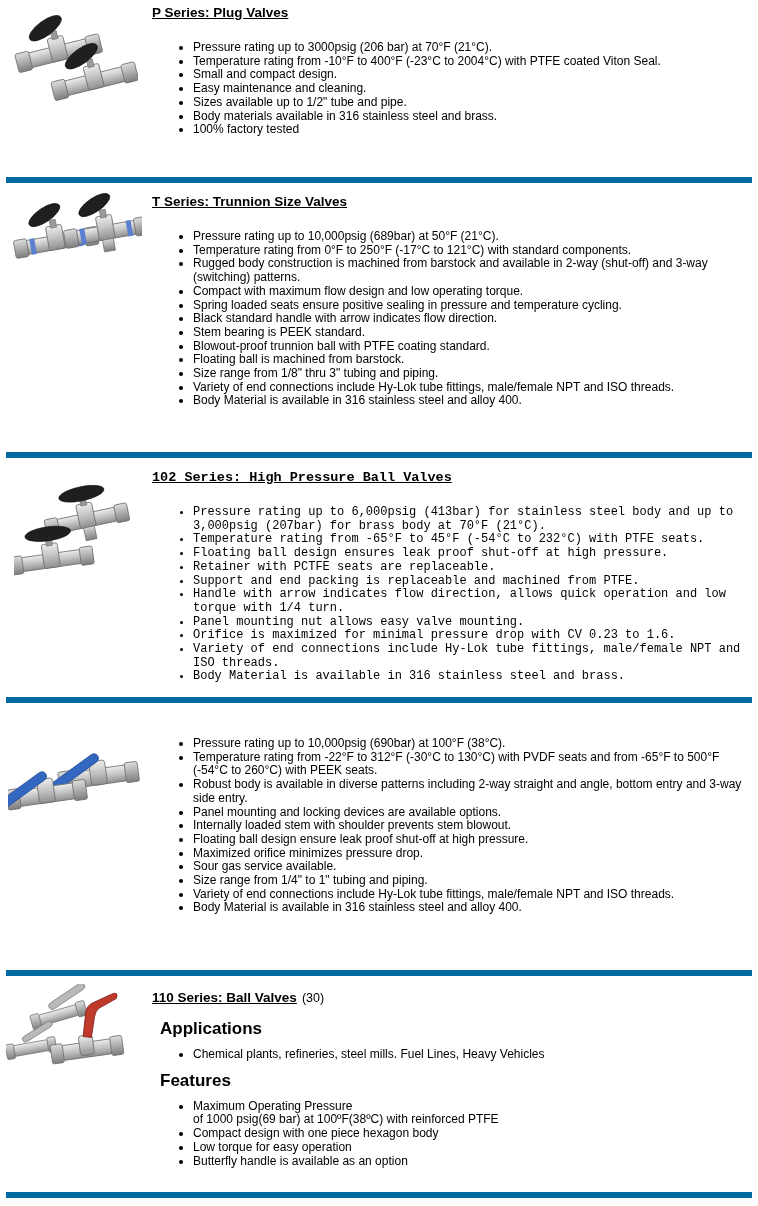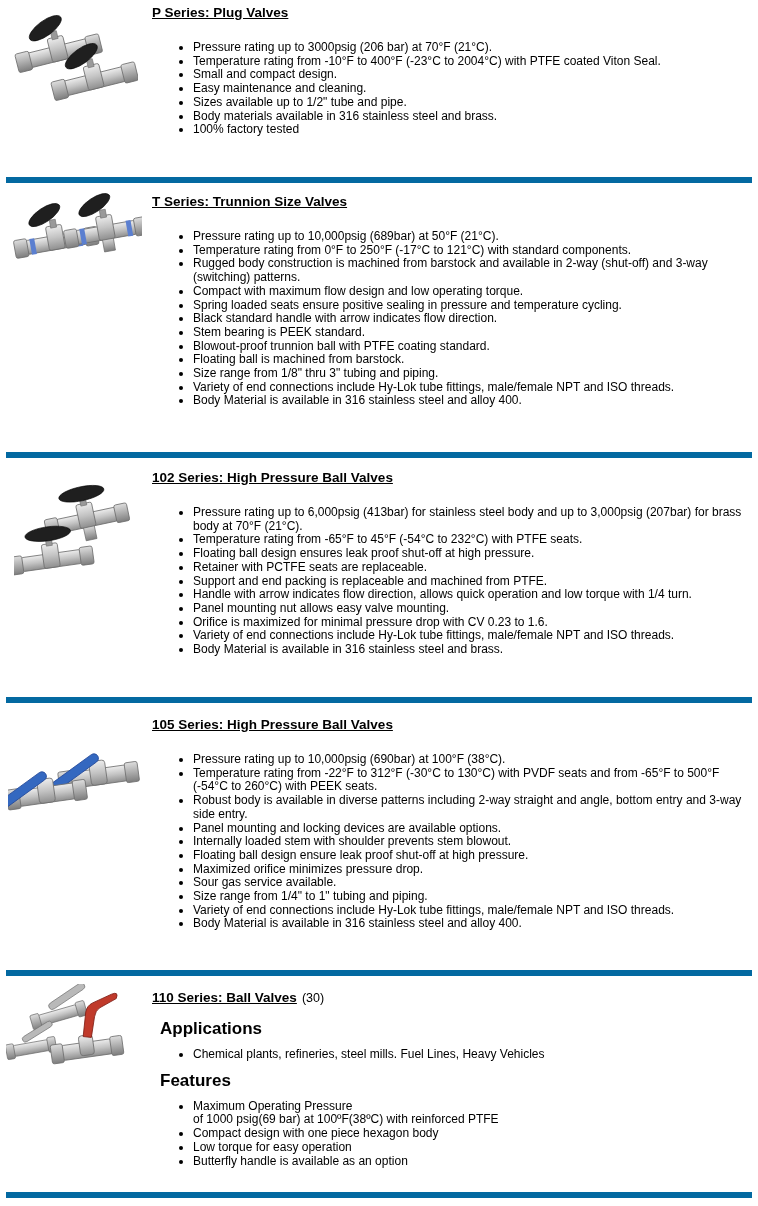--- a/index.html
+++ b/index.html
@@ -12,21 +12,21 @@
   .page { width: 758px; min-height: 1206px; }
   .section {
     display: flex;
     margin: 0 6px;
     border-bottom: 6px solid #0369a1;
     box-sizing: border-box;
     overflow: hidden;
   }
   .s1 { height: 183px; }
   .s2 { height: 275px; }
-  .s3 { height: 245px; }
+  .s3 { height: 245px; font-family: Liberation Mono, monospace; }
   .s4 { height: 273px; }
   .s5 { height: 222px; }
   .img-col { flex: 0 0 146px; width: 146px; }
   .img-col svg { display: block; }
   .m1 { margin: 4px 0 0 0; }
   .m2 { margin: 10px 0 0 4px; }
   .m3 { margin: 16px 0 0 8px; }
   .m4 { margin: 14px 0 0 2px; }
   .m5 { margin: 8px 0 0 0; }
   .txt-col { flex: 1; padding-right: 6px; }
@@ -221,23 +221,20 @@
           <rect x="-11" y="18" width="13" height="20" rx="2" fill="url(#gmetal2)" stroke="#6e6e6e" stroke-width="0.8"></rect>
           <rect x="56" y="18" width="13" height="20" rx="2" fill="url(#gmetal2)" stroke="#6e6e6e" stroke-width="0.8"></rect>
           <rect x="21" y="12" width="16" height="24" rx="3" fill="url(#gmetal)" stroke="#6e6e6e" stroke-width="0.8"></rect>
           <g transform="translate(29,12) rotate(-28)">
             <rect x="-58" y="-8" width="62" height="9" rx="4.5" stroke="#23499a" stroke-width="0.8" fill="#3468c0"></rect>
           </g>
         </g>
       </svg>
     </div>
     <div class="txt-col pt14">
-      <h2 class="title">
-        <span class="tlink">105 Series: High Pressure Ball Valves</span>
-      </h2>
       <ul class="bullets">
         <li>Pressure rating up to 10,000psig (690bar) at 100°F (38°C).</li>
         <li>Temperature rating from -22°F to 312°F (-30°C to 130°C) with PVDF seats and from -65°F to 500°F (-54°C to 260°C) with PEEK seats.</li>
         <li>Robust body is available in diverse patterns including 2-way straight and angle, bottom entry and 3-way side entry.</li>
         <li>Panel mounting and locking devices are available options.</li>
         <li>Internally loaded stem with shoulder prevents stem blowout.</li>
         <li>Floating ball design ensure leak proof shut-off at high pressure.</li>
         <li>Maximized orifice minimizes pressure drop.</li>
         <li>Sour gas service available.</li>
         <li>Size range from 1/4" to 1" tubing and piping.</li>

